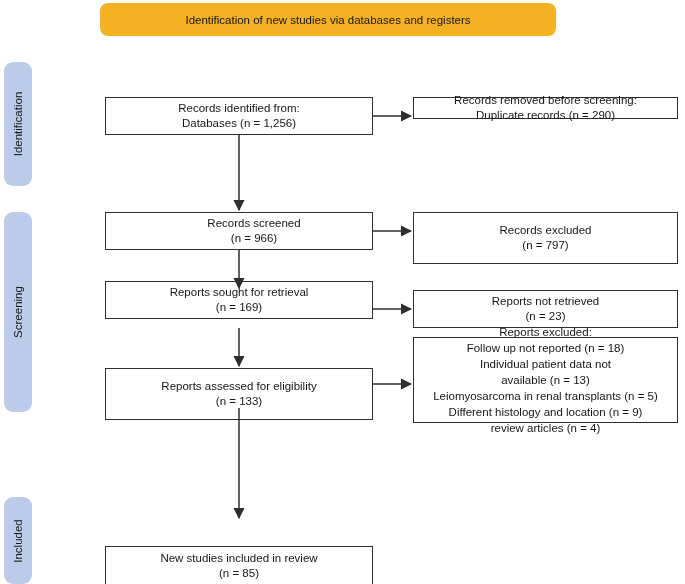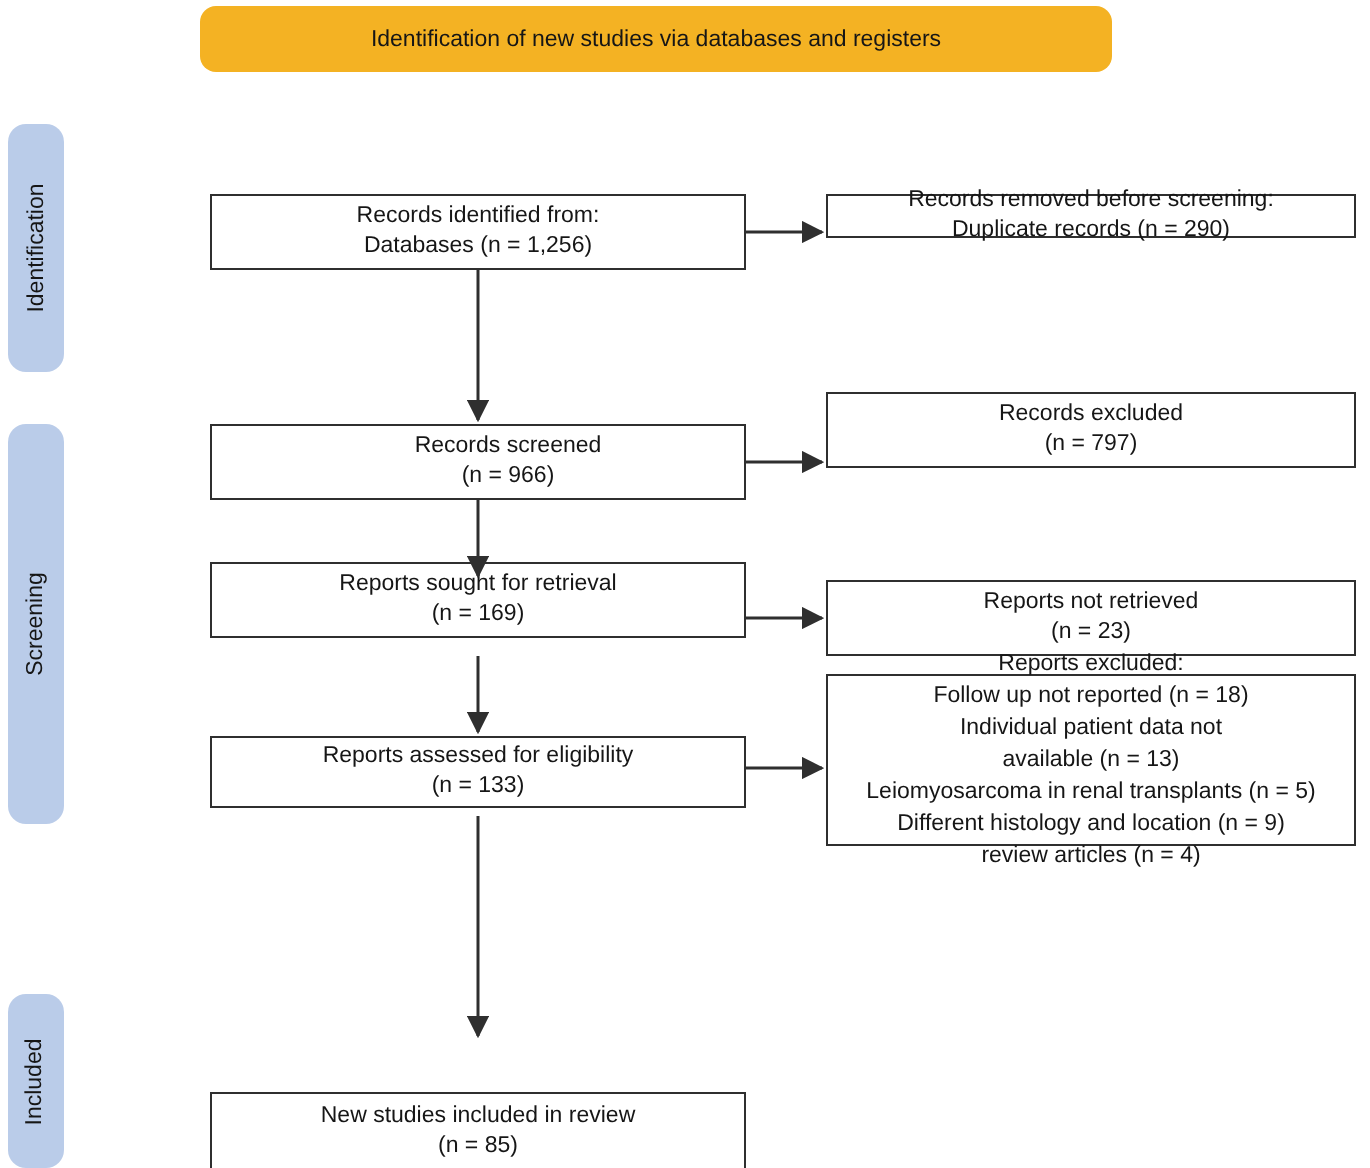--- a/index.html
+++ b/index.html
@@ -41,24 +41,24 @@
     display:flex;flex-direction:column;align-items:center;justify-content:center;
     text-align:center;
     font-size:11.5px;line-height:15px;color:#161616;
     padding:2px 2px;
   }
   .col-left{left:105px;width:268px;}
   .col-right{left:413px;width:265px;}
   .box-identified{top:97px;height:38px;}
   .box-removed{top:97px;height:22px;}
   .box-screened{top:212px;height:38px;padding-left:32px;}
-  .box-excluded{top:196px;height:38px;}
+  .box-excluded{top:212px;height:52px;}
   .box-sought{top:281px;height:38px;}
   .box-notretrieved{top:290px;height:38px;}
-  .box-assessed{top:368px;height:36px;}
+  .box-assessed{top:368px;height:52px;}
   .box-reports-excluded{top:337px;height:86px;line-height:16px;padding:1px 1px;}
   .box-included{top:546px;height:40px;}
   
   .arrows{position:absolute;left:0;top:0;width:685px;height:584px;pointer-events:none;}
 </style>
 </head>
 <body>
 
 <div class="canvas">
 

